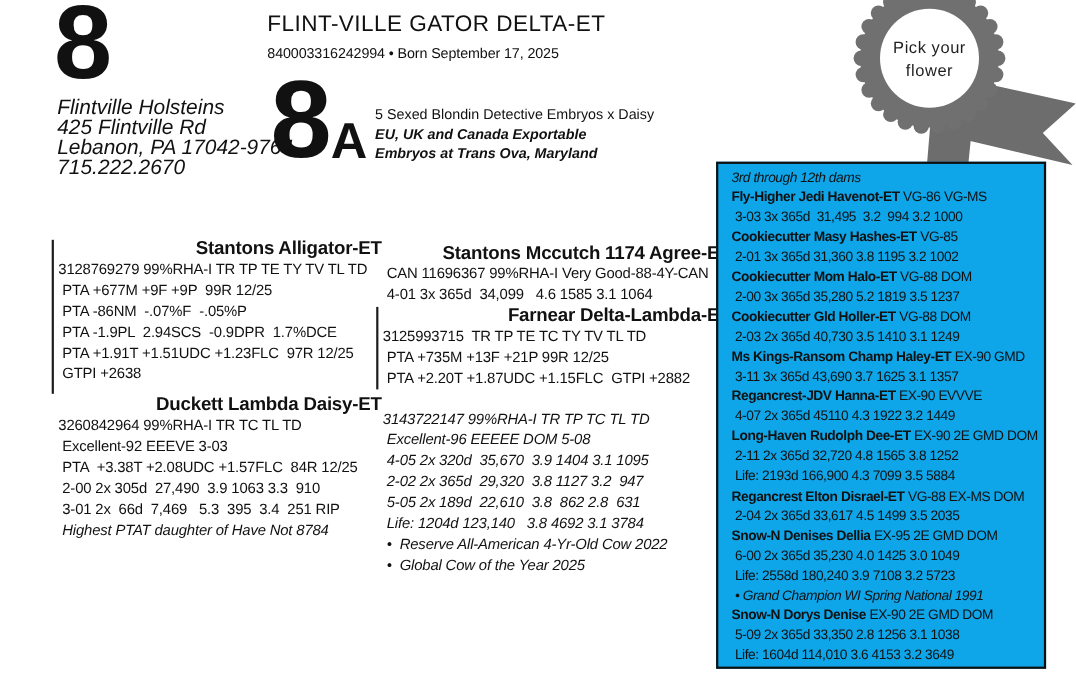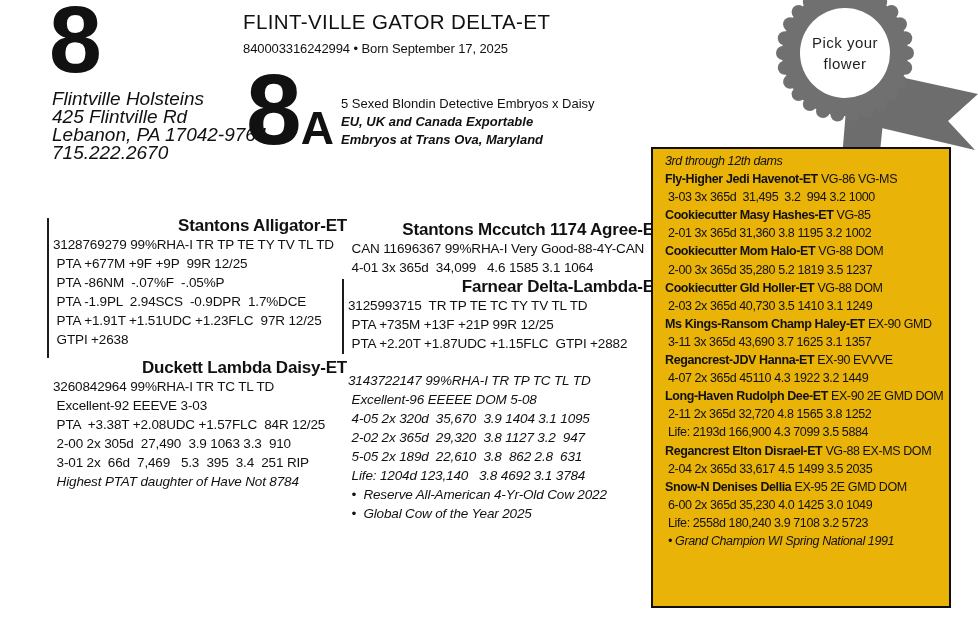--- a/index.html
+++ b/index.html
@@ -26,21 +26,21 @@
   .block{position:relative;padding-left:6px;}
   .col-left .block + .block{margin-top:9px;}
   .col-mid .block:nth-child(3){margin-top:18px;font-style:italic;}
   .block.bar::before{content:"";position:absolute;left:0;top:2px;bottom:-1px;width:2px;background:#1c1c1c;}
   .col-left .block.bar::before{bottom:-9px;}
   .ptitle{font-size:17px;font-weight:bold;line-height:19px;letter-spacing:-0.2px;white-space:pre;text-align:right;}
   .pline{font-size:13.5px;line-height:19px;letter-spacing:-0.15px;white-space:pre;}
   .pline.it{font-style:italic;}
   
   .dams{position:absolute;left:651px;top:147px;width:300px;height:461px;box-sizing:border-box;
-        background:#eab308;border:2.5px solid #0f0f0f;padding:3px 6px 0 12px;overflow:hidden;}
+        background:#0ea5e9;border:2.5px solid #0f0f0f;padding:3px 6px 0 12px;overflow:hidden;}
   .dams .dline{font-size:12.5px;line-height:18.1px;letter-spacing:-0.4px;white-space:pre;}
   .dams .dhead{font-style:italic;}
   .dams .dname{font-weight:bold;}
   .dams .dscore{font-weight:normal;}
   .dams .dnote{font-style:italic;}
   
   .rosette{position:absolute;left:738px;top:0;}
 </style>
 </head>
 <body>
@@ -188,16 +188,21 @@
         <div>
           <div class="dline"><span class="dname">Regancrest Elton Disrael-ET</span><span class="dscore"> VG-88 EX-MS DOM</span></div>
           <div class="dline"> 2-04 2x 365d 33,617 4.5 1499 3.5 2035</div>
         </div>
         <div>
           <div class="dline"><span class="dname">Snow-N Denises Dellia</span><span class="dscore"> EX-95 2E GMD DOM</span></div>
           <div class="dline"> 6-00 2x 365d 35,230 4.0 1425 3.0 1049</div>
           <div class="dline"> Life: 2558d 180,240 3.9 7108 3.2 5723</div>
           <div class="dline dnote"> • Grand Champion WI Spring National 1991</div>
         </div>
+        <div>
+          <div class="dline"><span class="dname">Snow-N Dorys Denise</span><span class="dscore"> EX-90 2E GMD DOM</span></div>
+          <div class="dline"> 5-09 2x 365d 33,350 2.8 1256 3.1 1038</div>
+          <div class="dline"> Life: 1604d 114,010 3.6 4153 3.2 3649</div>
+        </div>
       </div>
   </div>
 
 </div>
 
 </body></html>

